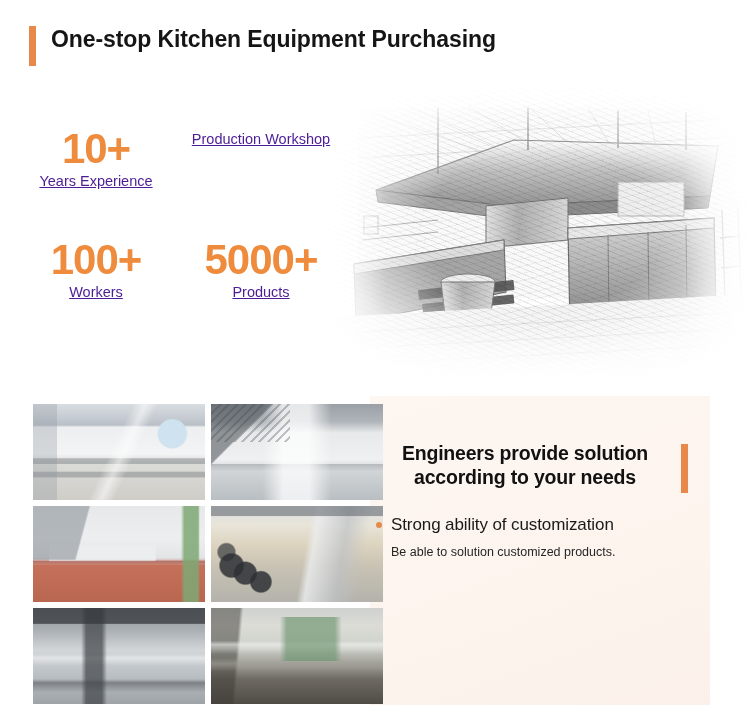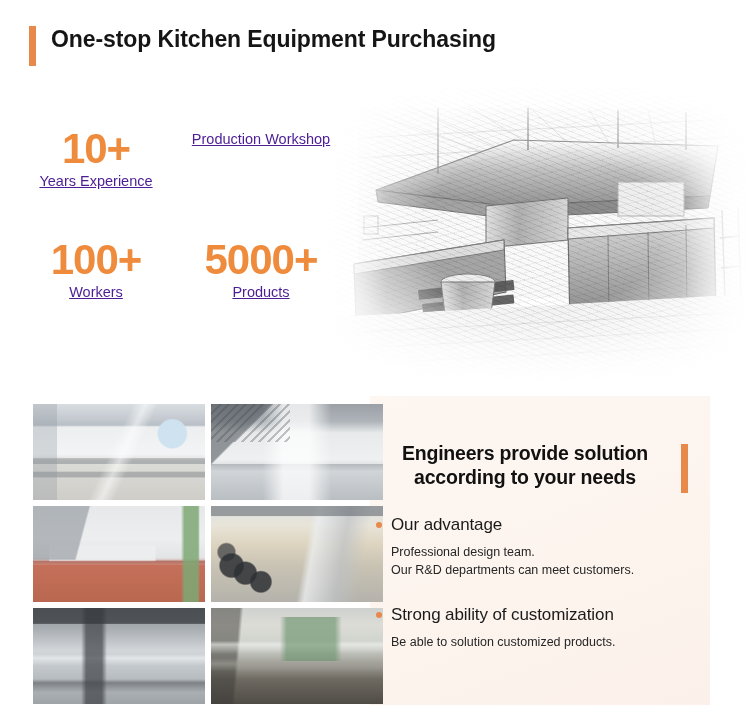--- a/index.html
+++ b/index.html
@@ -455,30 +455,20 @@
 
   <div class="rtext">
     <div class="rhead-wrap">
       <div class="rhead">
         <div>Engineers provide solution</div>
         <div>according to your needs</div>
       </div>
       <div class="rhead-bar"></div>
     </div>
 
-    <div class="bullet-block">
-      <div class="bullet-head">
-        <span class="dot"></span>
-        <span>Our advantage</span>
-      </div>
-      <div class="bullet-body">
-        <div>Professional design team.</div>
-        <div>Our R&amp;D departments can meet customers.</div>
-      </div>
-    </div>
 
     <div class="bullet-block second">
       <div class="bullet-head">
         <span class="dot"></span>
         <span>Strong ability of customization</span>
       </div>
       <div class="bullet-body">
         <div>Be able to solution customized products.</div>
       </div>
     </div>

